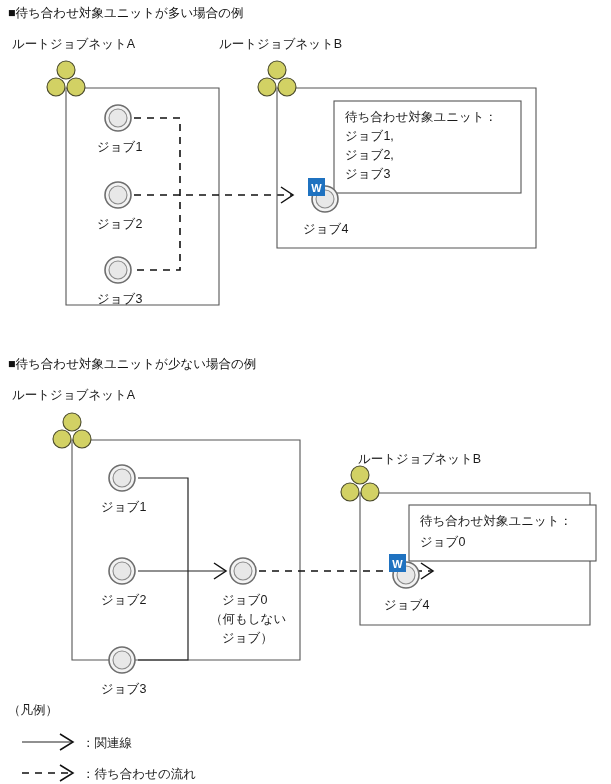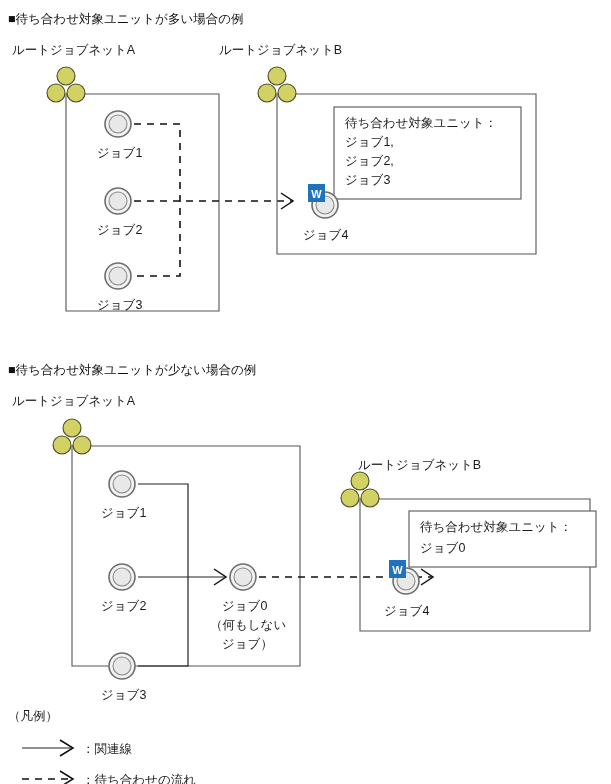--- a/index.html
+++ b/index.html
@@ -12,21 +12,20 @@
     height: 784px;
     font-family: "Liberation Sans", "DejaVu Sans", sans-serif;
     color: #1a1a1a;
     position: relative;
     overflow: hidden;
   }
   #root {
     position: relative;
     width: 611px;
     height: 721px;
-    margin-top: 6px;
   }
   svg.canvas {
     position: absolute;
     top: 0;
     left: 0;
     width: 611px;
     height: 784px;
   }
   .txt {
     font-family: "Liberation Sans", "DejaVu Sans", sans-serif;

